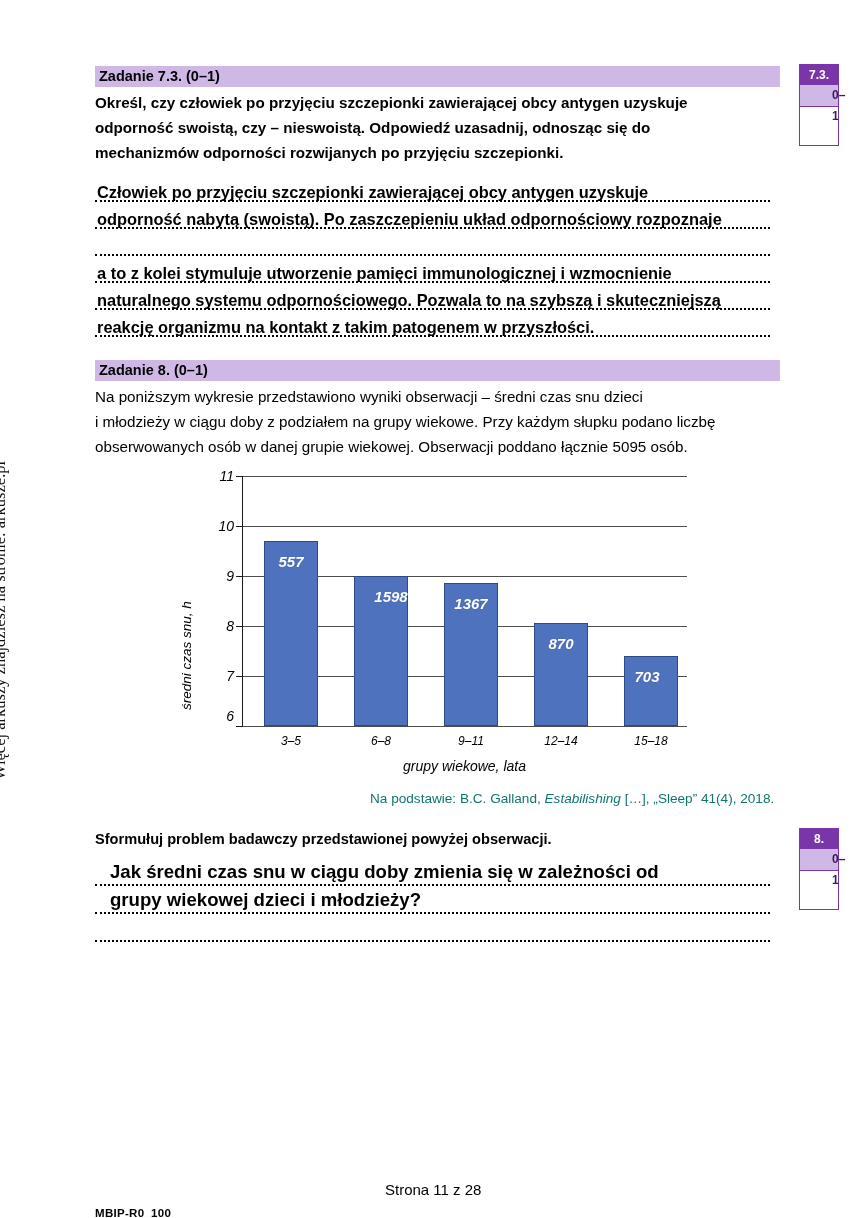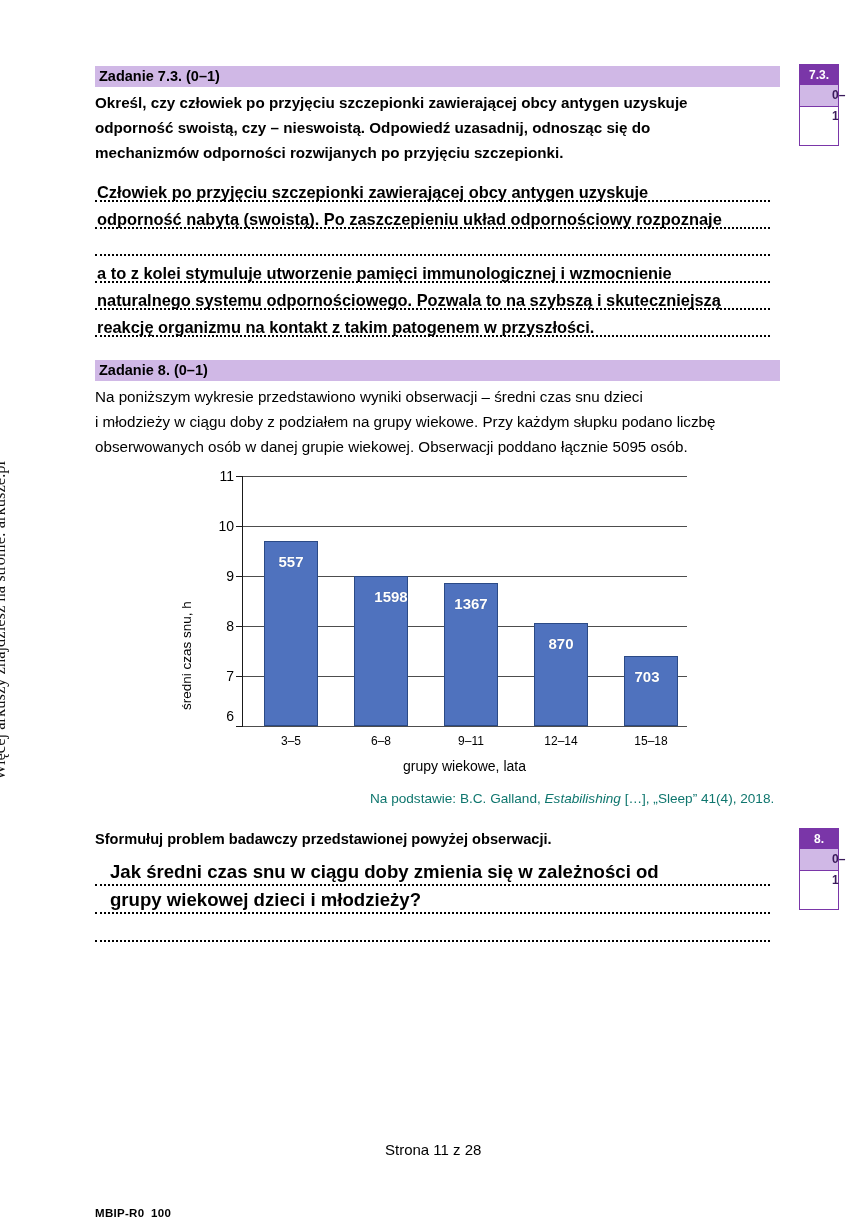--- a/index.html
+++ b/index.html
@@ -109,20 +109,21 @@
     height: 38px;
   }
 
   
   #chart {
     position: absolute;
     left: 190px;
     top: 462px;
     width: 510px;
     height: 310px;
+    font-style: italic;
   }
   .ylabel-wrap {
     position: absolute;
     left: 200px;
     top: 470px;
     height: 250px;
     width: 18px;
   }
   .ylabel-wrap .inner {
     position: absolute;
@@ -191,20 +192,21 @@
     color: #0f766e;
     white-space: nowrap;
   }
   .source i { font-style: italic; }
 
   
   .footer-page {
     position: absolute;
     font-size: 15px;
     color: #000;
+    margin-top: 40px;
   }
   .footer-code {
     position: absolute;
     font-size: 11.5px;
     font-weight: bold;
     letter-spacing: 0.3px;
     color: #000;
   }
 </style>
 </head>

